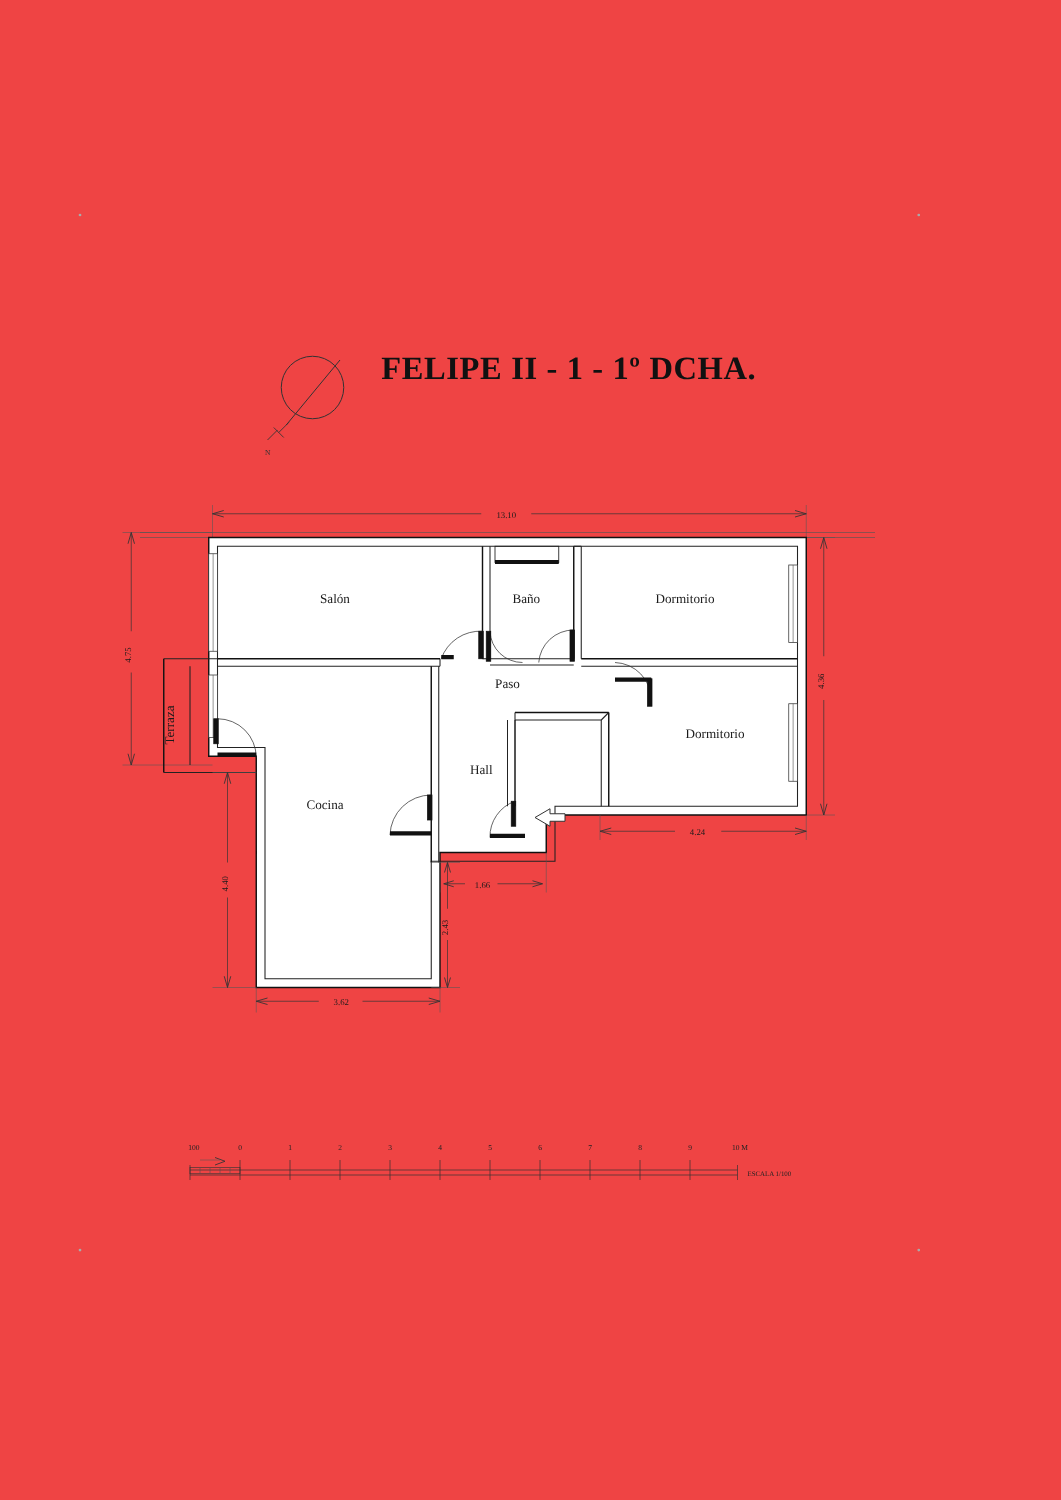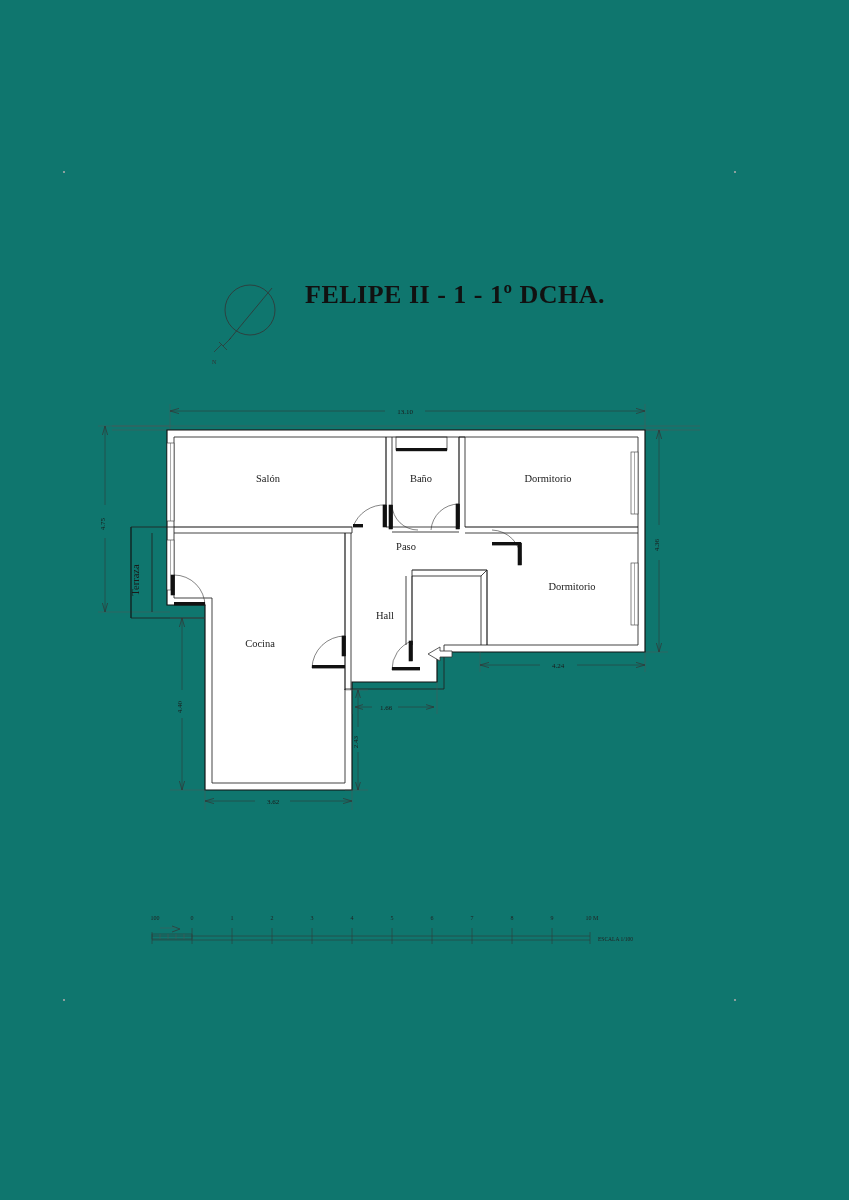--- a/index.html
+++ b/index.html
@@ -10,21 +10,21 @@
   body {
     width: 849px;
     height: 1200px;
     font-family: "Liberation Serif", serif;
     position: relative;
     overflow: hidden;
   }
   #sheet {
     position: absolute;
     inset: 0;
-    background: #0f766e;
+    background: #ef4444;
   }
   svg.plan {
     position: absolute;
     left: 0;
     top: 0;
     width: 849px;
     height: 1200px;
     display: block;
   }
   .ttl {

